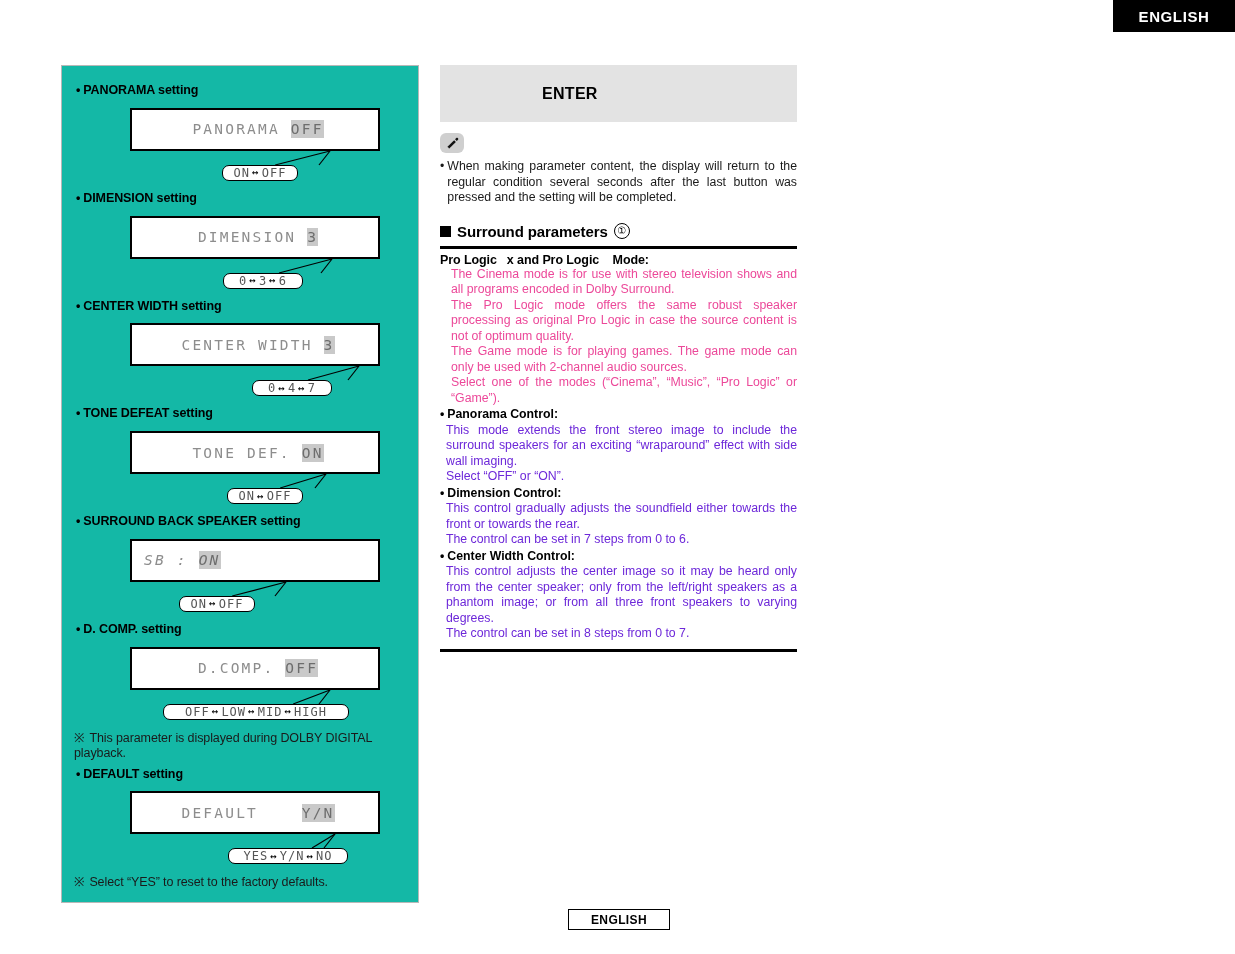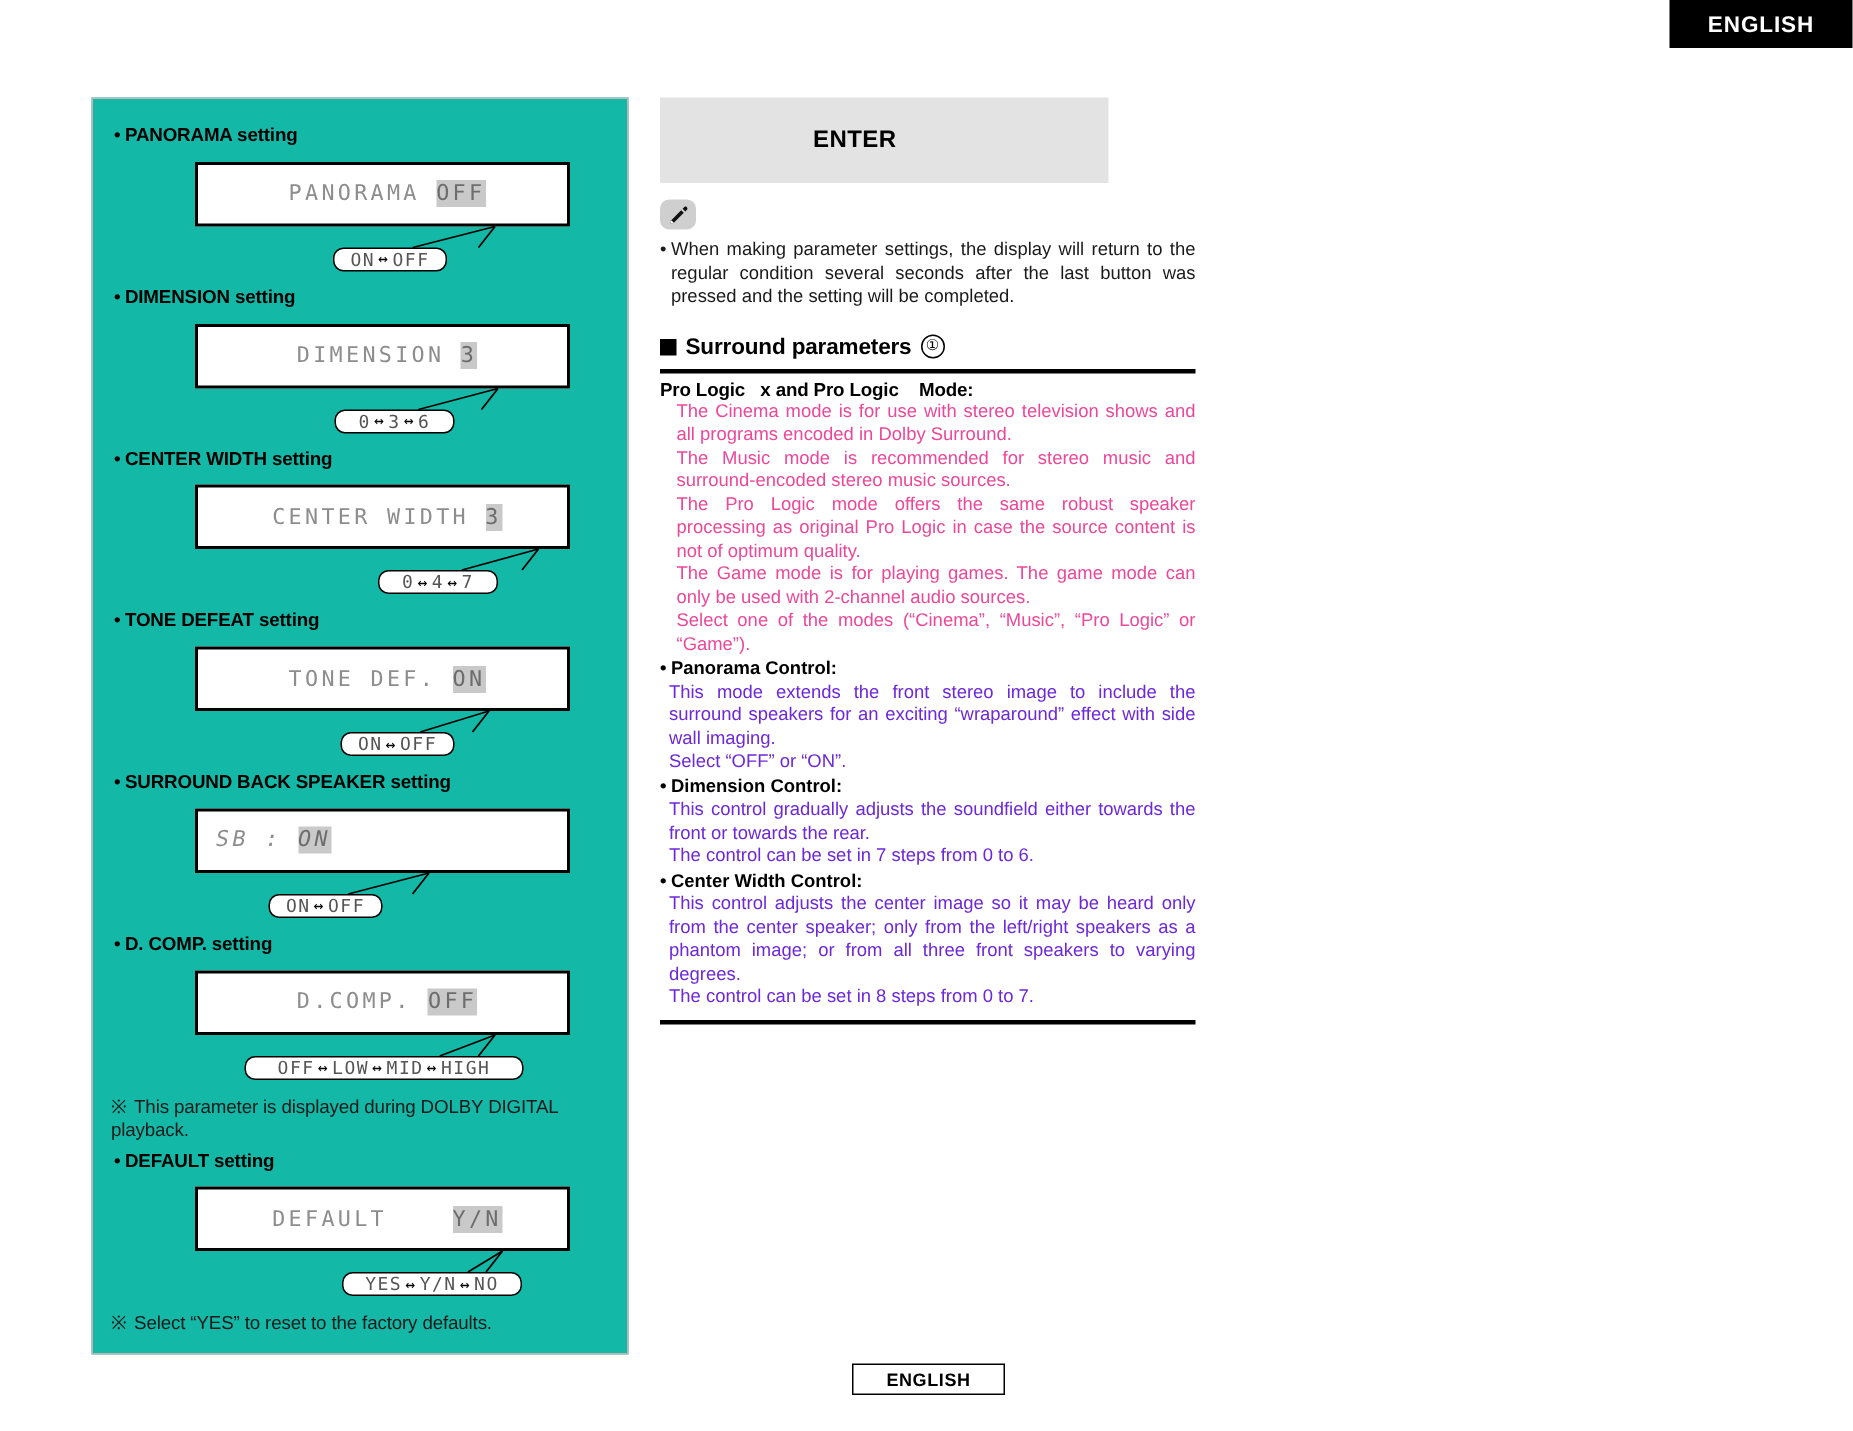--- a/index.html
+++ b/index.html
@@ -147,21 +147,21 @@
   .note .mark { margin-right: 5px; }
 
   
   .right-col {
     position: absolute;
     left: 440px; top: 65px;
     width: 357px;
   }
 
   .enter-band {
-    width: 299px;
+    width: 357px;
     height: 57px;
     background: #e3e3e3;
     display: flex;
     align-items: center;
     box-sizing: border-box;
   }
   .enter-band .enter-text {
     margin-left: 102px;
     font-size: 16px;
     font-weight: bold;
@@ -397,36 +397,35 @@
   <div class="pencil-badge">
     <svg width="15" height="15" viewBox="0 0 24 24" aria-hidden="true">
       <path d="M4 17.2 L14.6 6.6 L17.4 9.4 L6.8 20 L3.2 20.8 Z" fill="#111"></path>
       <path d="M16.1 5.1 L18.0 3.2 C18.7 2.5 19.7 2.5 20.4 3.2 L20.8 3.6 C21.5 4.3 21.5 5.3 20.8 6.0 L18.9 7.9 Z" fill="#111"></path>
       <path d="M3.2 20.8 L6.8 20 L4 17.2 Z" fill="#fff"></path>
     </svg>
   </div>
 
   <div class="bullet-para">
     <span class="bdot">•</span>
-    <span class="btext">When making parameter settings, the display will return to the regular condition several seconds after the last button was pressed and the setting will be completed.</span>
+    <span class="btext">When making parameter content, the display will return to the regular condition several seconds after the last button was pressed and the setting will be completed.</span>
   </div>
 
   <div class="section-head">
     <span class="sq"></span>
     <span>Surround parameters</span>
     <span class="circnum">①</span>
   </div>
 
   <div class="rule-thick"></div>
 
   <div class="subhead">Pro Logic   x and Pro Logic    Mode:</div>
 
   <div id="mode-paras">
       <div class="body-para">The Cinema mode is for use with stereo television shows and all programs encoded in Dolby Surround.</div>
-      <div class="body-para">The Music mode is recommended for stereo music and surround-encoded stereo music sources.</div>
       <div class="body-para">The Pro Logic mode offers the same robust speaker processing as original Pro Logic in case the source content is not of optimum quality.</div>
       <div class="body-para">The Game mode is for playing games. The game mode can only be used with 2-channel audio sources.</div>
       <div class="body-para">Select one of the modes (“Cinema”, “Music”, “Pro Logic” or “Game”).</div>
     </div>
 
   <div id="controls">
       <div class="ctrl-item">
         <div class="ctrl-head">
           <span class="bdot">•</span>
           <span>Panorama Control:</span>

